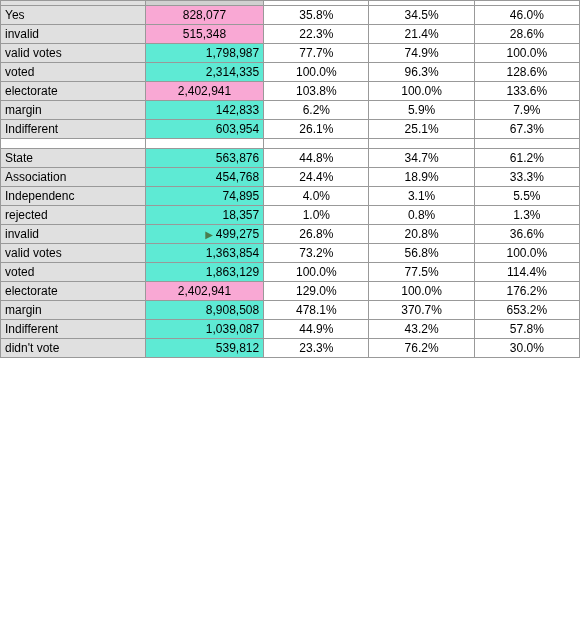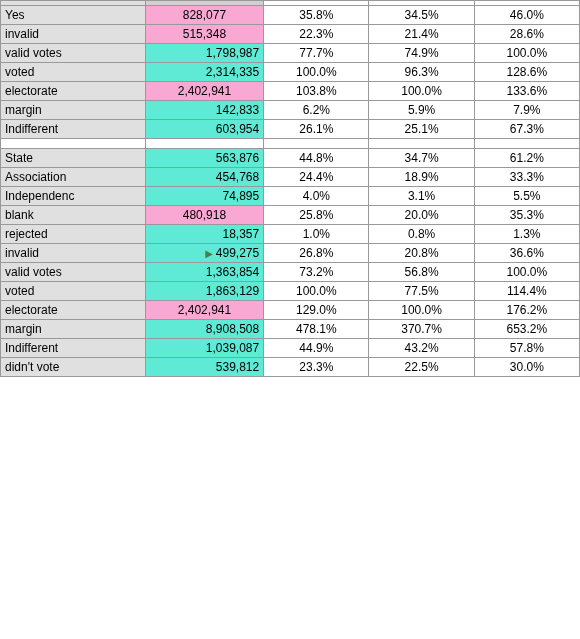--- a/index.html
+++ b/index.html
@@ -143,27 +143,20 @@
         <td class="col-pct">33.3%</td>
       </tr>
       <tr>
         <td class="col-label">Independenc</td>
         <td class="col-value-normal">74,895</td>
         <td class="col-pct">4.0%</td>
         <td class="col-pct">3.1%</td>
         <td class="col-pct">5.5%</td>
       </tr>
       <tr>
-        <td class="col-label">blank</td>
-        <td class="col-value">480,918</td>
-        <td class="col-pct">25.8%</td>
-        <td class="col-pct">20.0%</td>
-        <td class="col-pct">35.3%</td>
-      </tr>
-      <tr>
         <td class="col-label">rejected</td>
         <td class="col-value-normal">18,357</td>
         <td class="col-pct">1.0%</td>
         <td class="col-pct">0.8%</td>
         <td class="col-pct">1.3%</td>
       </tr>
       <tr>
         <td class="col-label">invalid</td>
         <td class="col-value-normal"><span class="green-marker">▶ </span>499,275</td>
         <td class="col-pct">26.8%</td>
@@ -202,17 +195,17 @@
         <td class="col-label">Indifferent</td>
         <td class="col-value-normal">1,039,087</td>
         <td class="col-pct">44.9%</td>
         <td class="col-pct">43.2%</td>
         <td class="col-pct">57.8%</td>
       </tr>
       <tr>
         <td class="col-label">didn't vote</td>
         <td class="col-value-normal">539,812</td>
         <td class="col-pct">23.3%</td>
-        <td class="col-pct">22.5%</td>
+        <td class="col-pct">76.2%</td>
         <td class="col-pct">30.0%</td>
       </tr>
     </tbody>
 </table>
 
 </body></html>

